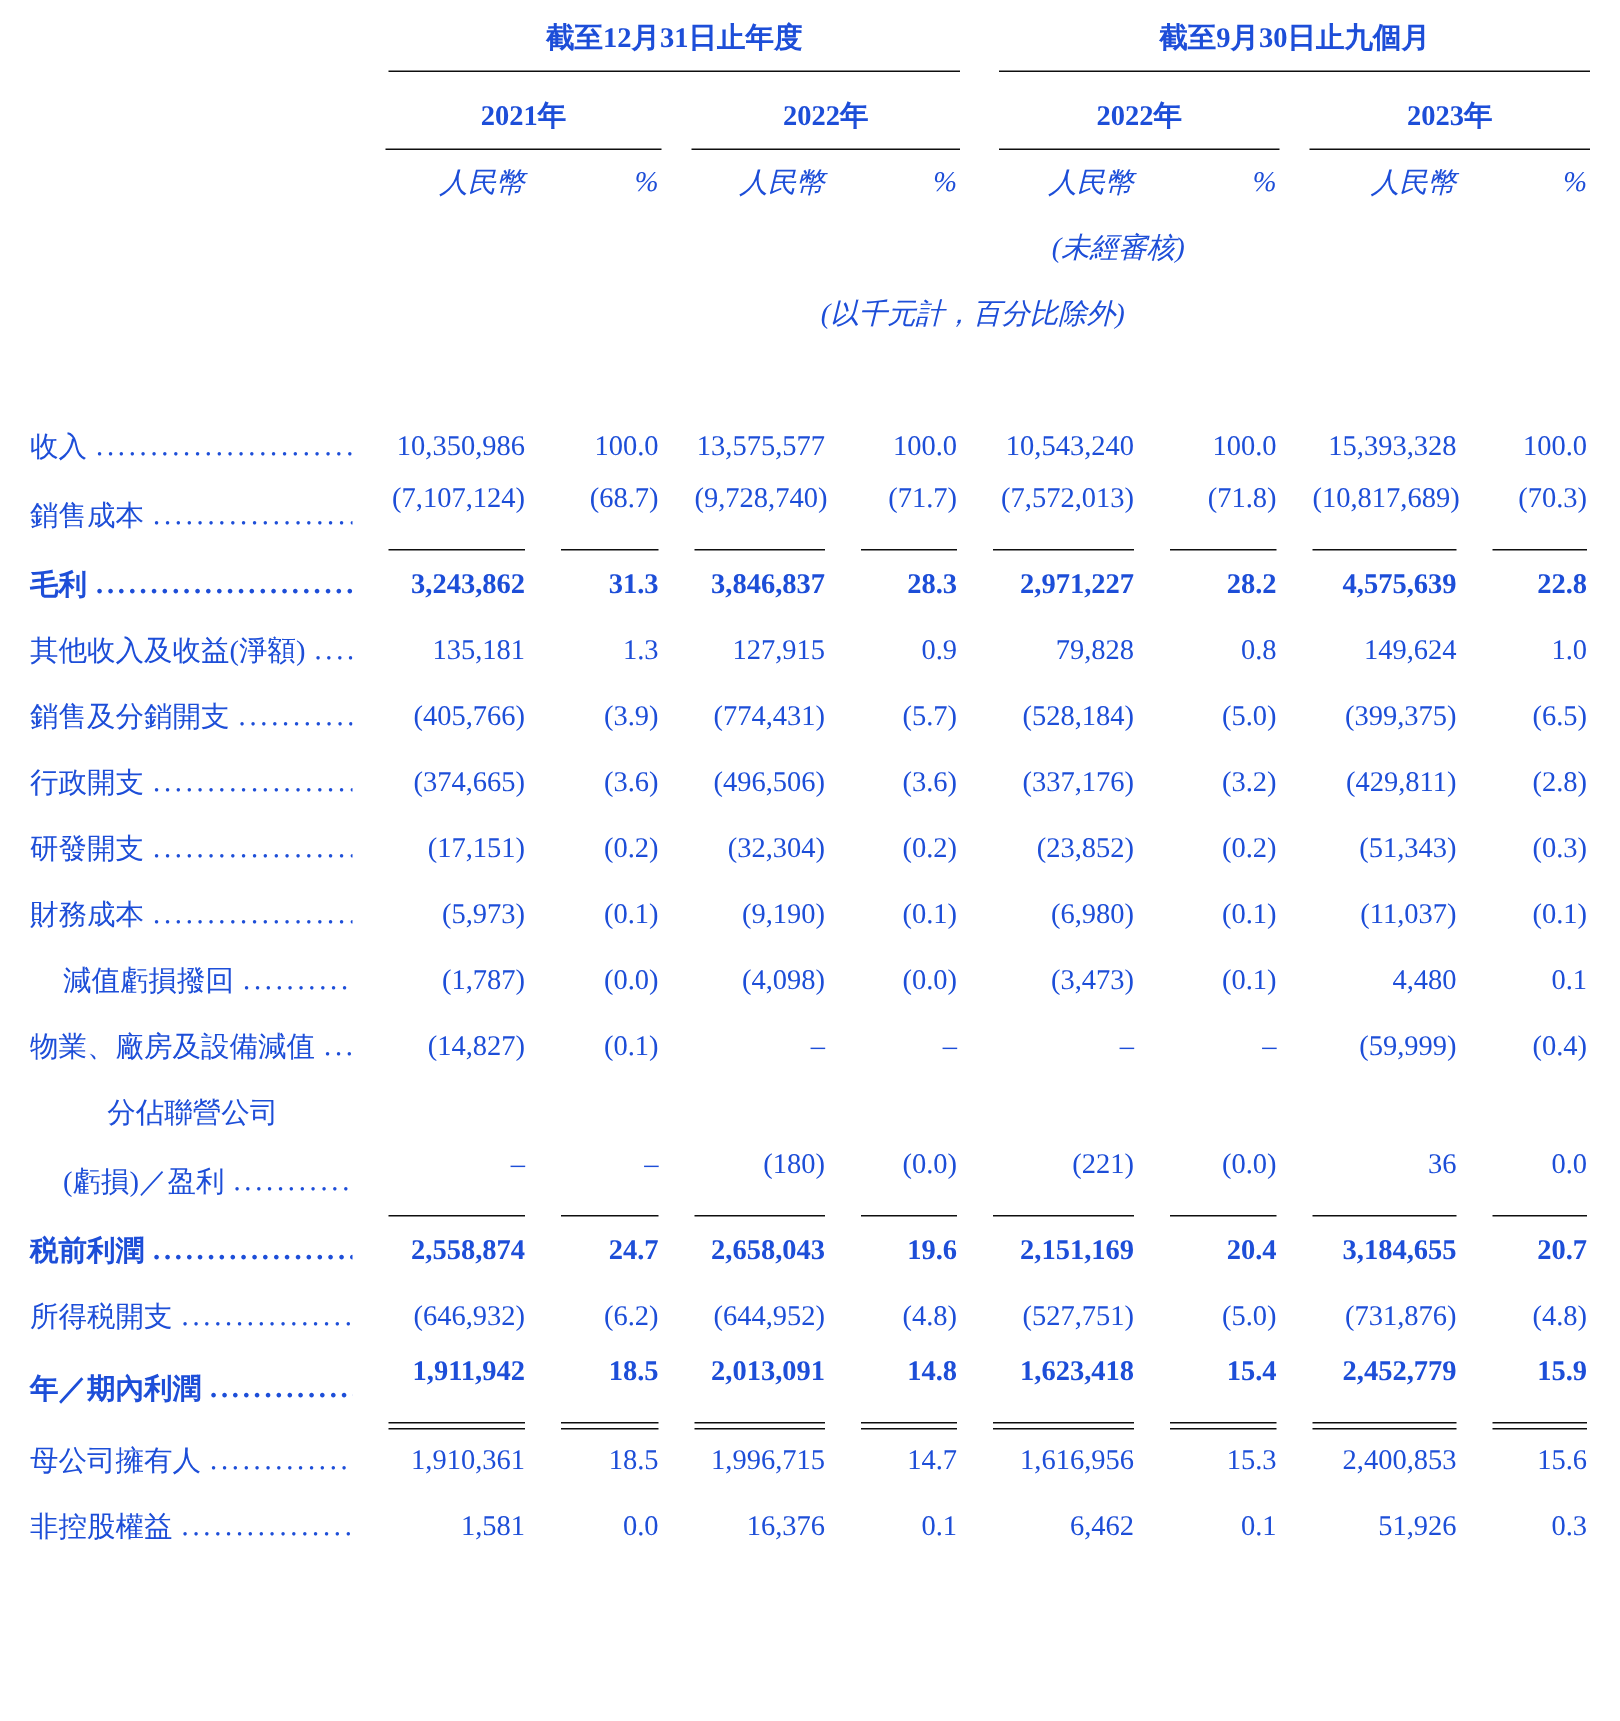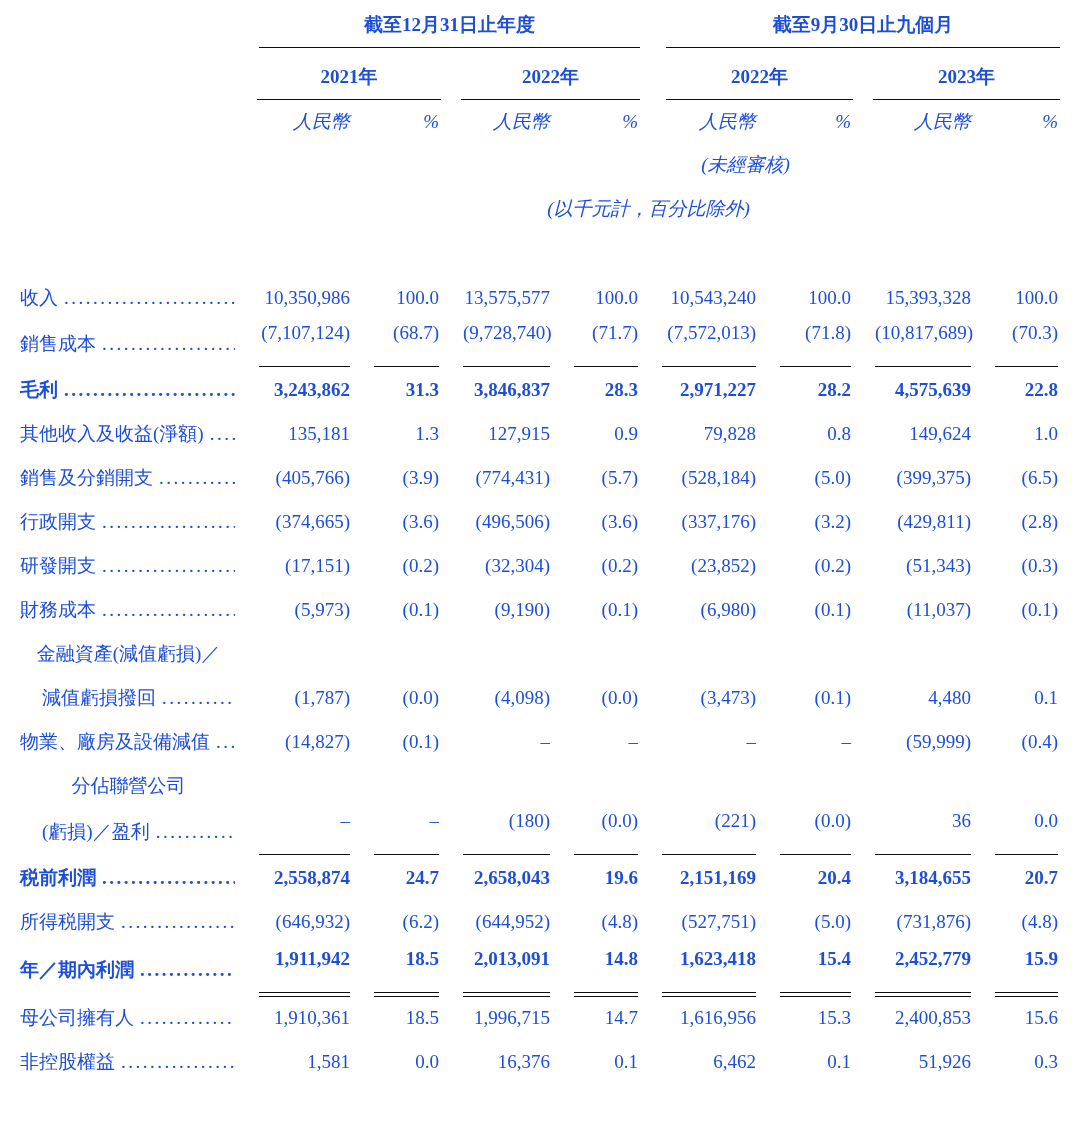--- a/index.html
+++ b/index.html
@@ -306,28 +306,20 @@
           <td class="num rmb">(5,973)</td>
           <td class="num pct">(0.1)</td>
           <td class="num rmb">(9,190)</td>
           <td class="num pct">(0.1)</td>
           <td class="num rmb">(6,980)</td>
           <td class="num pct">(0.1)</td>
           <td class="num rmb">(11,037)</td>
           <td class="num pct">(0.1)</td>
         </tr>
         <tr>
-          <td class="lbl">
-            <div class="lblwrap">
-              <span class="lbl-text">金融資產(減值虧損)／</span>
-            </div>
-          </td>
-          <td colspan="8"></td>
-        </tr>
-        <tr>
           <td class="lbl indent">
             <div class="lblwrap">
               <span class="lbl-text">減值虧損撥回</span>
               <span class="leader"></span>
             </div>
           </td>
           <td class="num rmb">(1,787)</td>
           <td class="num pct">(0.0)</td>
           <td class="num rmb">(4,098)</td>
           <td class="num pct">(0.0)</td>

